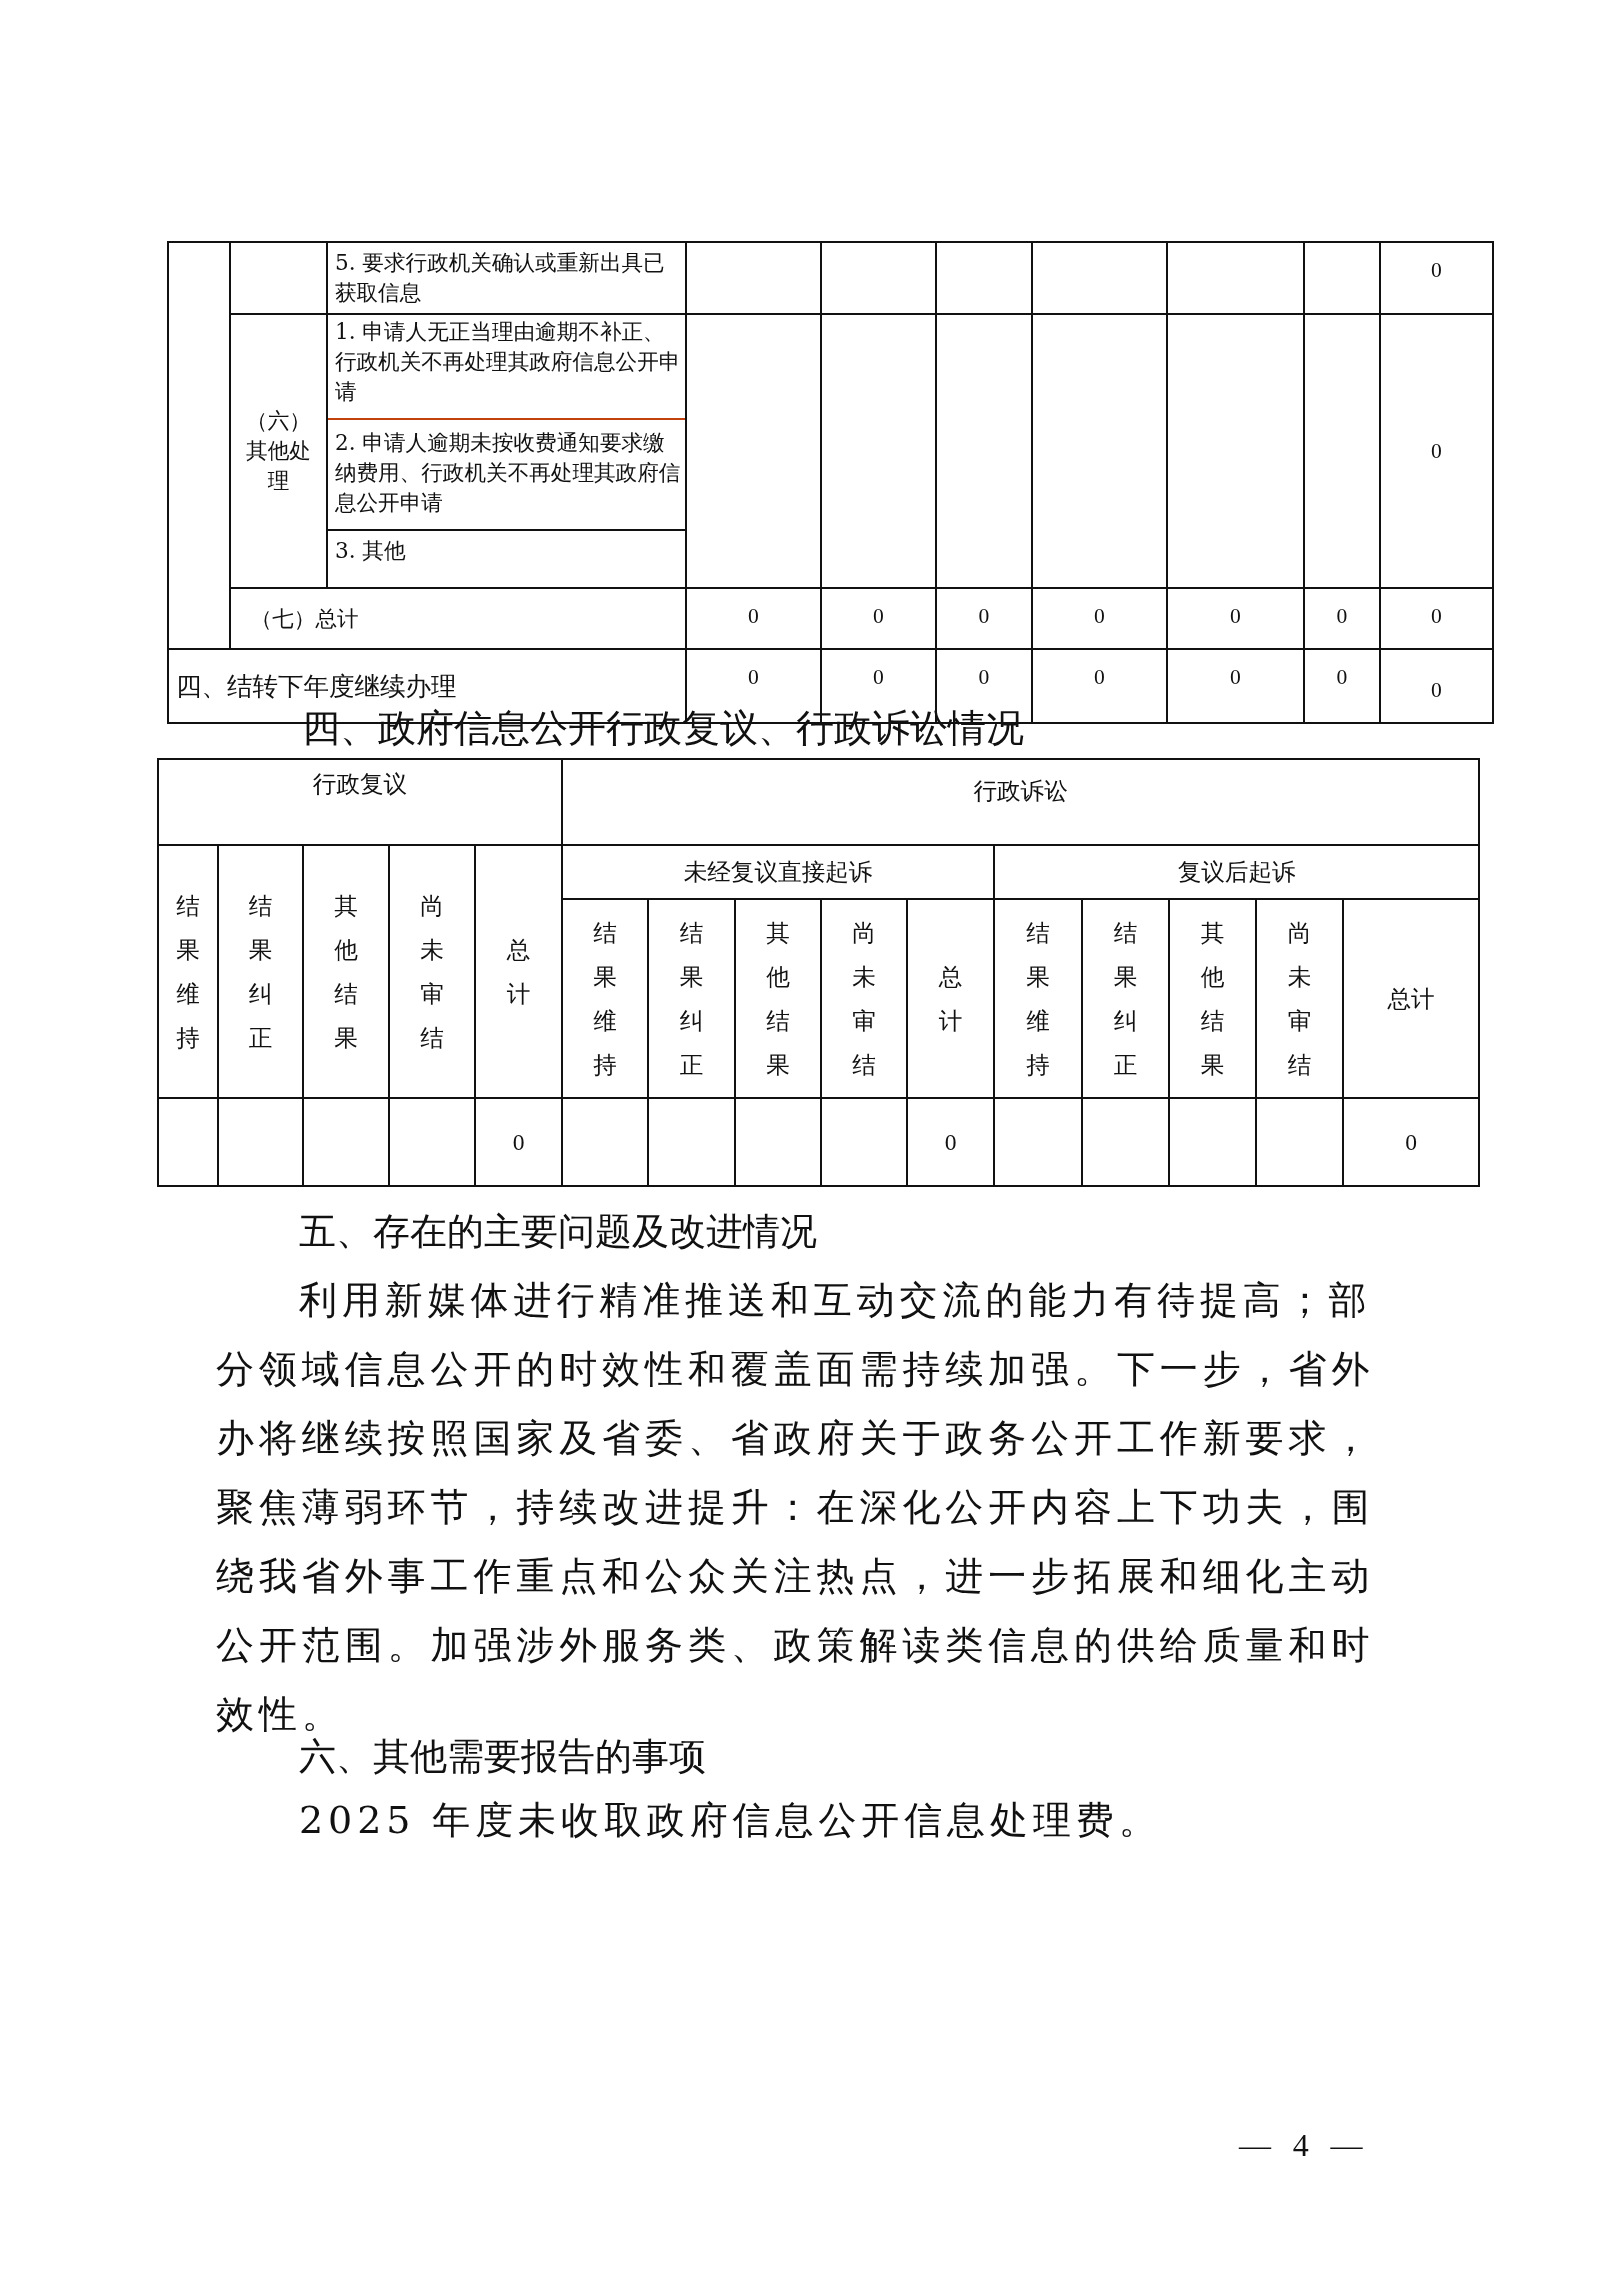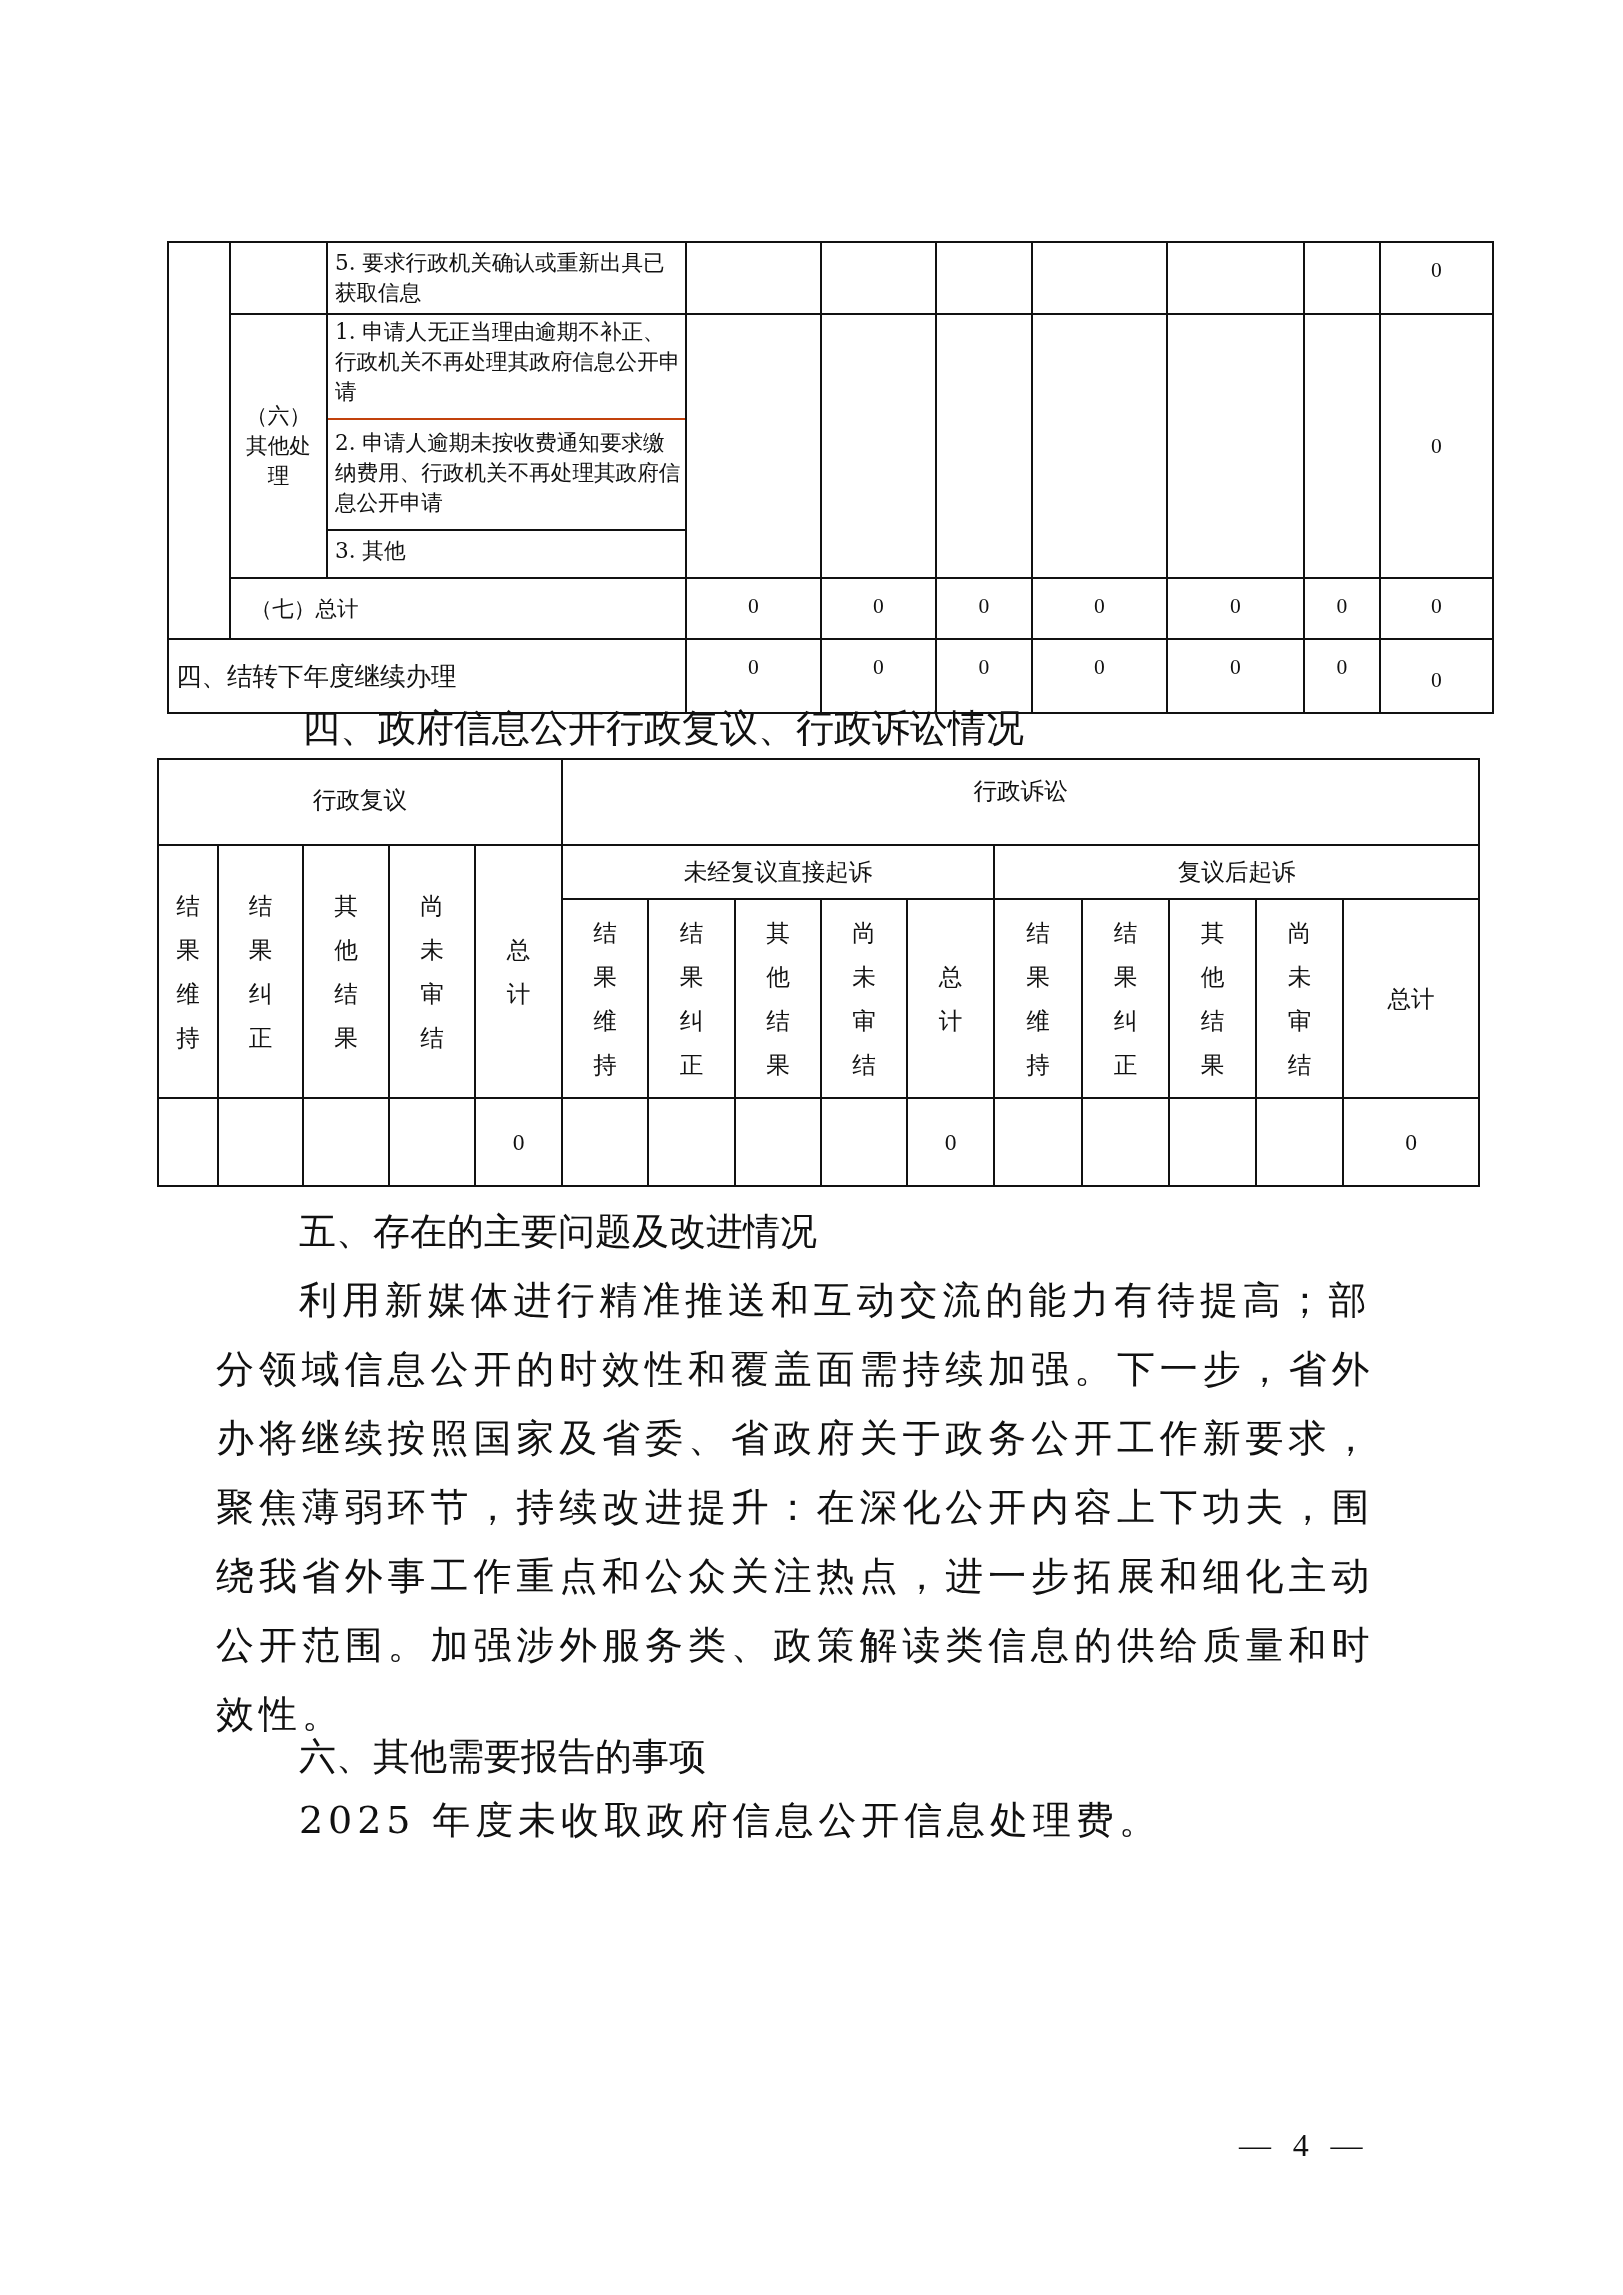--- a/index.html
+++ b/index.html
@@ -47,21 +47,21 @@
     <td class="num"></td>
     <td class="num"></td>
     <td class="num"></td>
     <td class="num">0</td>
   </tr>
   <tr>
     <td class="mid" style="padding:0 4.9px">（六）其他处理</td>
     <td style="padding:0">
       <div class="lab" style="height:101px;border-bottom:2px solid #c2410c;padding-top:2px">1. 申请人无正当理由逾期不补正、行政机关不再处理其政府信息公开申请</div>
       <div class="lab" style="height:101px;border-bottom:2px solid #111;padding-top:8px">2. 申请人逾期未按收费通知要求缴纳费用、行政机关不再处理其政府信息公开申请</div>
-      <div class="lab" style="height:46px;line-height:39px">3. 其他</div>
+      <div class="lab" style="height:56px;line-height:39px">3. 其他</div>
     </td>
     <td></td>
     <td></td>
     <td></td>
     <td></td>
     <td></td>
     <td></td>
     <td class="numm">0</td>
   </tr>
   <tr style="height:61px">
@@ -102,21 +102,21 @@
       <col style="width:86px">
       <col style="width:87px">
     <col style="width:88px">
       <col style="width:87px">
       <col style="width:87px">
       <col style="width:87px">
       <col style="width:136px">
   </colgroup>
   <tbody>
       <tr style="height:86px">
-    <td colspan="5" style="vertical-align:top;padding-top:24px">行政复议</td>
+    <td colspan="5" style="vertical-align:top;padding-top:8px">行政复议</td>
     <td colspan="10" style="vertical-align:top;padding-top:14.7px">行政诉讼</td>
   </tr>
   <tr style="height:54px">
     <td rowspan="2" class="vert"><span>结<br>果<br>维<br>持</span></td>
     <td rowspan="2" class="vert"><span>结<br>果<br>纠<br>正</span></td>
     <td rowspan="2" class="vert"><span>其<br>他<br>结<br>果</span></td>
     <td rowspan="2" class="vert"><span>尚<br>未<br>审<br>结</span></td>
     <td rowspan="2" class="vert"><span>总<br>计</span></td>
     <td colspan="5">未经复议直接起诉</td>
     <td colspan="5">复议后起诉</td>

